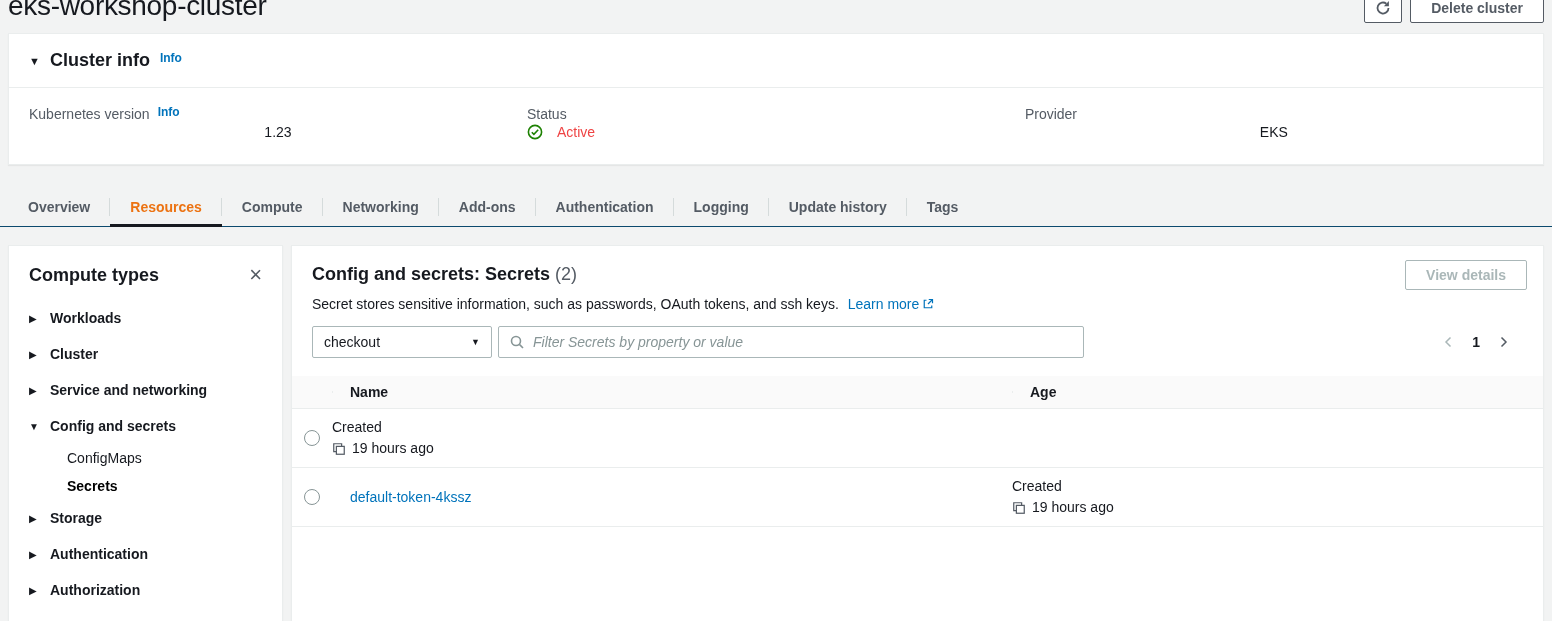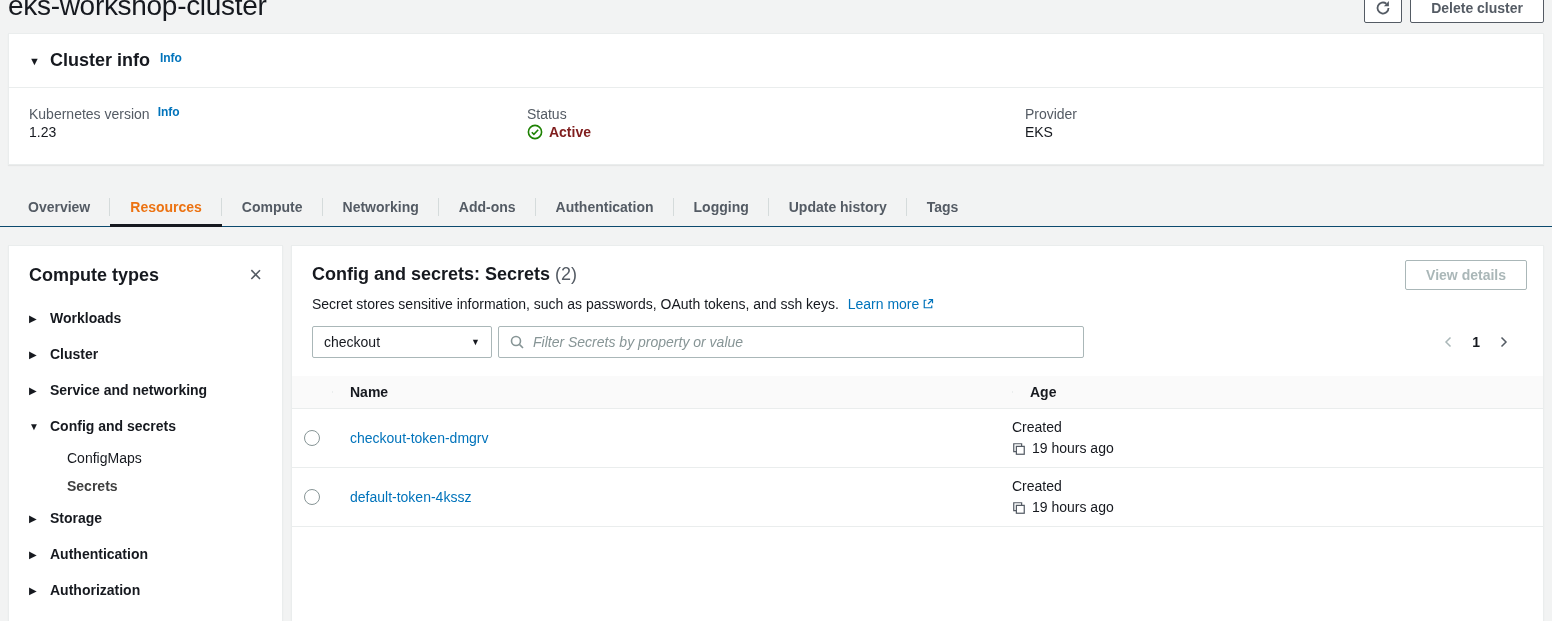--- a/index.html
+++ b/index.html
@@ -19,24 +19,24 @@
   .card { background:#fff; border:1px solid #eaeded; box-shadow:0 1px 1px rgba(0,0,0,.05); }
 
   
   .cluster-card { margin:7px 8px 0; }
   .card-header { display:flex; align-items:center; gap:10px; padding:16px 20px; cursor:pointer; }
   .card-header h2 { font-size:18px; font-weight:700; }
   .tri { font-size:11px; color:#16191f; }
   .info-link { color:#0073bb; font-size:12px; font-weight:700; text-decoration:none; position:relative; top:-3px; cursor:pointer; }
   .card-divider { height:1px; background:#eaeded; }
   .fields { display:flex; padding:18px 20px 24px; }
-  .field { width:33.33%; }
+  .field { width:33.33%;text-align:center; }
   .field .label { color:#545b64; font-size:14px; display:flex; gap:8px; align-items:center; }
   .field .value { margin-top:2px; font-size:14px; }
-  .status-value { display:flex; gap:6px; align-items:center; color:#7f1d1d;font-weight:bold; }
+  .status-value { display:flex; gap:14px; align-items:center; color:#ef4444; }
 
   
   .tabs { display:flex; align-items:stretch; border-bottom:1px solid #0c4a6e; margin-top:22px; padding-left:8px; height:40px; }
   .tab { display:flex; align-items:center; padding:0 20px; position:relative;
     font-weight:700; font-size:14px; color:#545b64; cursor:pointer; text-decoration:none; }
   .tab:not(:last-child)::after { content:""; position:absolute; right:0; top:11px; height:18px; width:1px; background:#d5dbdb; }
   .tab.active { color:#ec7211; }
   .tab.active::before { content:""; position:absolute; left:0; right:0; bottom:-1px; height:3px; background:#16191f; }
 
   
@@ -44,21 +44,21 @@
 
   
   .side-panel { width:275px; flex:none; }
   .side-header { display:flex; justify-content:space-between; align-items:center; padding:18px 20px 14px; }
   .side-header h3 { font-size:18px; font-weight:700; }
   .close-x { font-size:22px; color:#545b64; line-height:1; cursor:pointer; }
   .rt-list { list-style:none; }
   .rt-group { display:flex; align-items:center; gap:10px; padding:10px 20px; font-weight:700; font-size:14px; cursor:pointer; }
   .rt-caret { font-size:10px; width:11px; color:#16191f; }
   .rt-child { padding:6px 20px 6px 58px; font-size:14px; cursor:pointer; }
-  .rt-child.selected { color:#404040; font-weight:700; }
+  .rt-child.selected { color:#000000; font-weight:700; }
 
   
   .main-panel { flex:1; position:relative; }
   .main-header { padding:18px 20px 0; }
   .main-title { font-size:18px; font-weight:700; }
   .count { color:#545b64; font-weight:400; }
   .view-details { position:absolute; top:14px; right:16px; color:#aab7b8; border-color:#aab7b8; }
   .desc { margin-top:11px; font-size:14px; }
   .learn { color:#0073bb; text-decoration:none; margin-left:5px; cursor:pointer; white-space:nowrap; }
   .learn svg { vertical-align:-1px; margin-left:3px; }
@@ -248,21 +248,20 @@
       <div class="thead">
         <div class="col-sel"></div>
         <div class="col-name">Name</div>
         <div class="col-age">Age</div>
       </div>
 
       <div class="trow">
         <div class="col-sel">
             <span class="radio"></span>
           </div>
-        <div class="col-name"><a class="name-link">checkout-token-dmgrv</a></div>
         <div class="col-age age-cell">
           <div>Created</div>
           <div class="age-line">
             <svg width="14" height="14" viewBox="0 0 16 16">
               <rect x="5" y="5" width="9" height="9" fill="none" stroke="#545b64" stroke-width="1.4"></rect>
               <path d="M11 5V2H2v9h3" fill="none" stroke="#545b64" stroke-width="1.4"></path>
             </svg>
             <span>19 hours ago</span>
           </div>
         </div>

